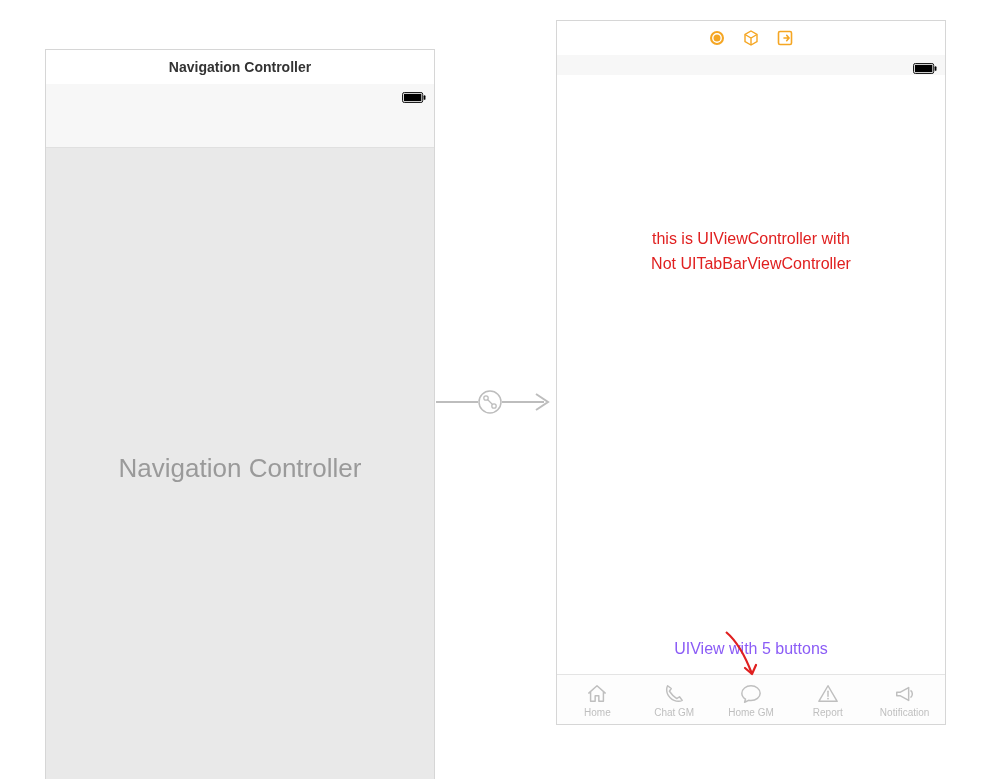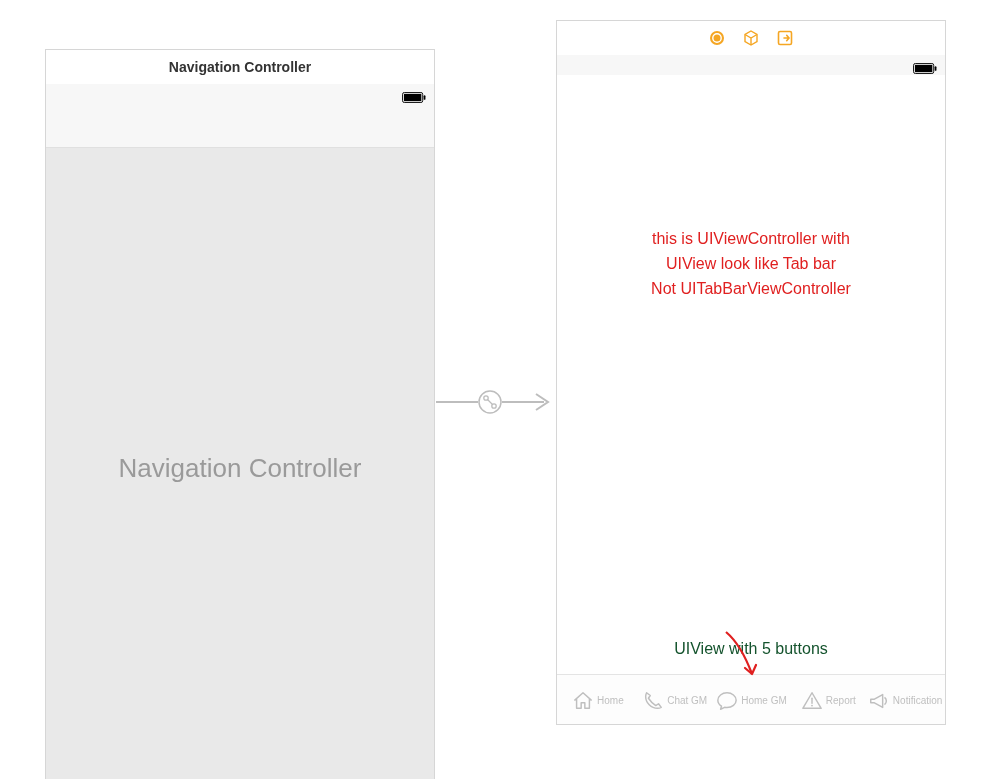--- a/index.html
+++ b/index.html
@@ -98,36 +98,36 @@
     color: #e02020;
     font-size: 16px;
     line-height: 1.55;
   }
   .annotation-bottom {
     position: absolute;
     bottom: 16px;
     left: 0;
     right: 0;
     text-align: center;
-    color: #14532d;
+    color: #8b5cf6;
     font-size: 16px;
   }
   .tabbar {
     height: 50px;
     border-top: 1px solid #e4e4e4;
     background: #fdfdfd;
     display: flex;
     align-items: center;
     justify-content: space-around;
     padding: 4px 2px 2px 2px;
   }
   .tab-btn {
     flex: 1;
     display: flex;
-    flex-direction: row;
+    flex-direction: column;
     align-items: center;
     justify-content: center;
     gap: 2px;
     cursor: pointer;
   }
   .tab-icon {
     width: 24px;
     height: 22px;
     color: #bfbfbf;
     display: flex;
@@ -230,21 +230,20 @@
           <rect x="0.5" y="0.5" width="22" height="11" rx="2" fill="none" stroke="#000" stroke-width="1"></rect>
           <rect x="2" y="2" width="19" height="8" fill="#000"></rect>
           <rect x="23.5" y="3.5" width="2" height="5" rx="1" fill="#000"></rect>
         </svg>
       </span>
     </div>
 
     <div class="vc-body">
       <div class="annotation-main">
         <div>this is UIViewController with</div>
-        <div>UIView look like Tab bar</div>
         <div>Not UITabBarViewController</div>
       </div>
       <div class="annotation-bottom">UIView with 5 buttons</div>
     </div>
 
     <div class="tabbar">
       <div class="tab-btn">
         <span class="tab-icon">
           <svg viewBox="0 0 24 24" width="24" height="22">
               <path d="M3 11 L12 3 L21 11 M5 10 V20 H10 V14 H14 V20 H19 V10" fill="none" stroke="#bfbfbf" stroke-width="1.6" stroke-linejoin="round" stroke-linecap="round"></path>

